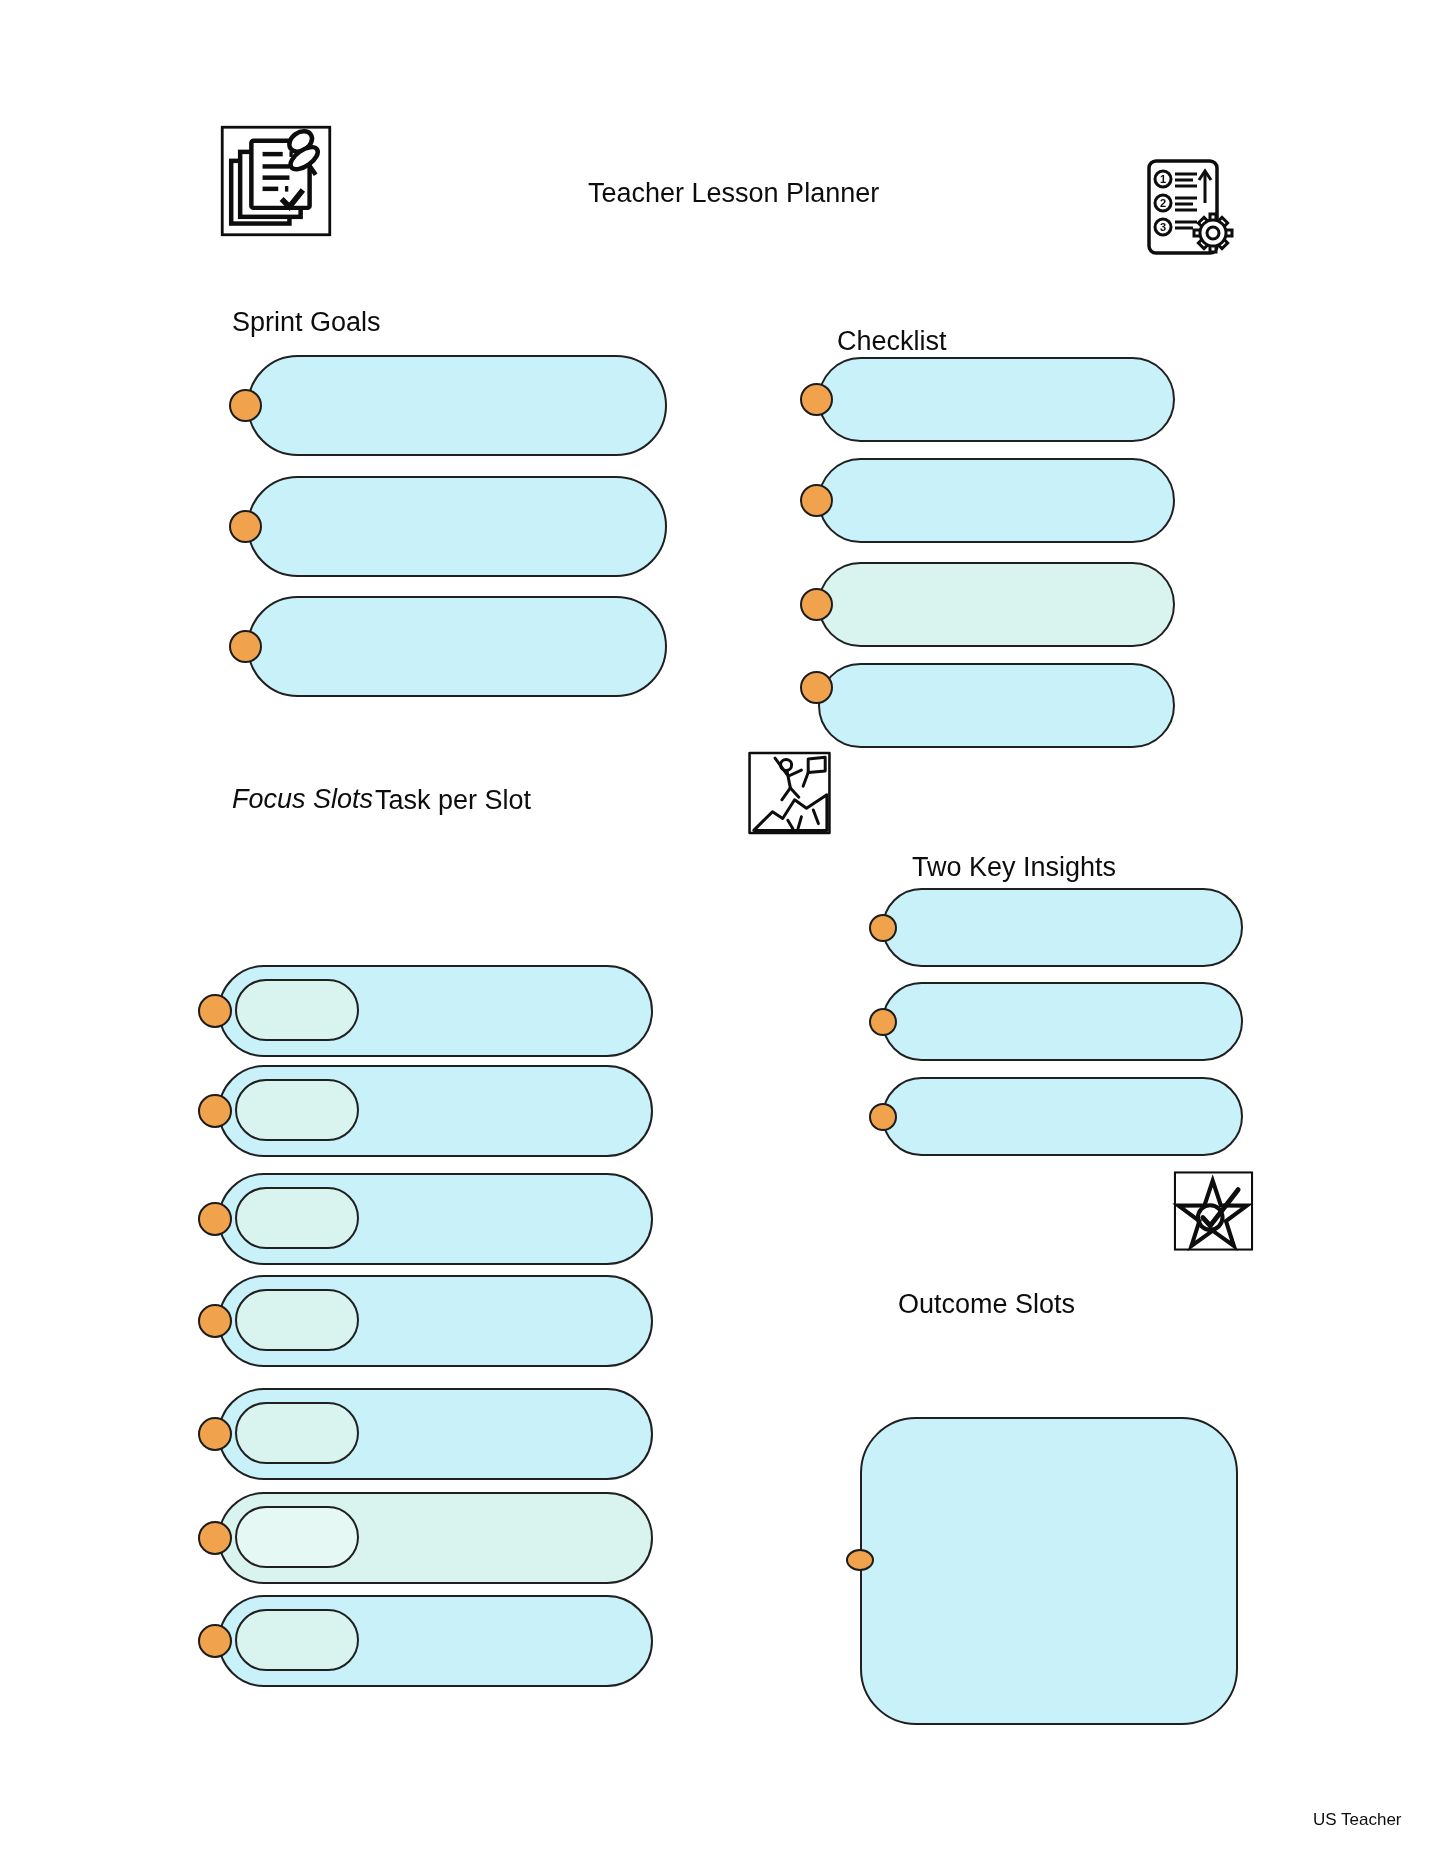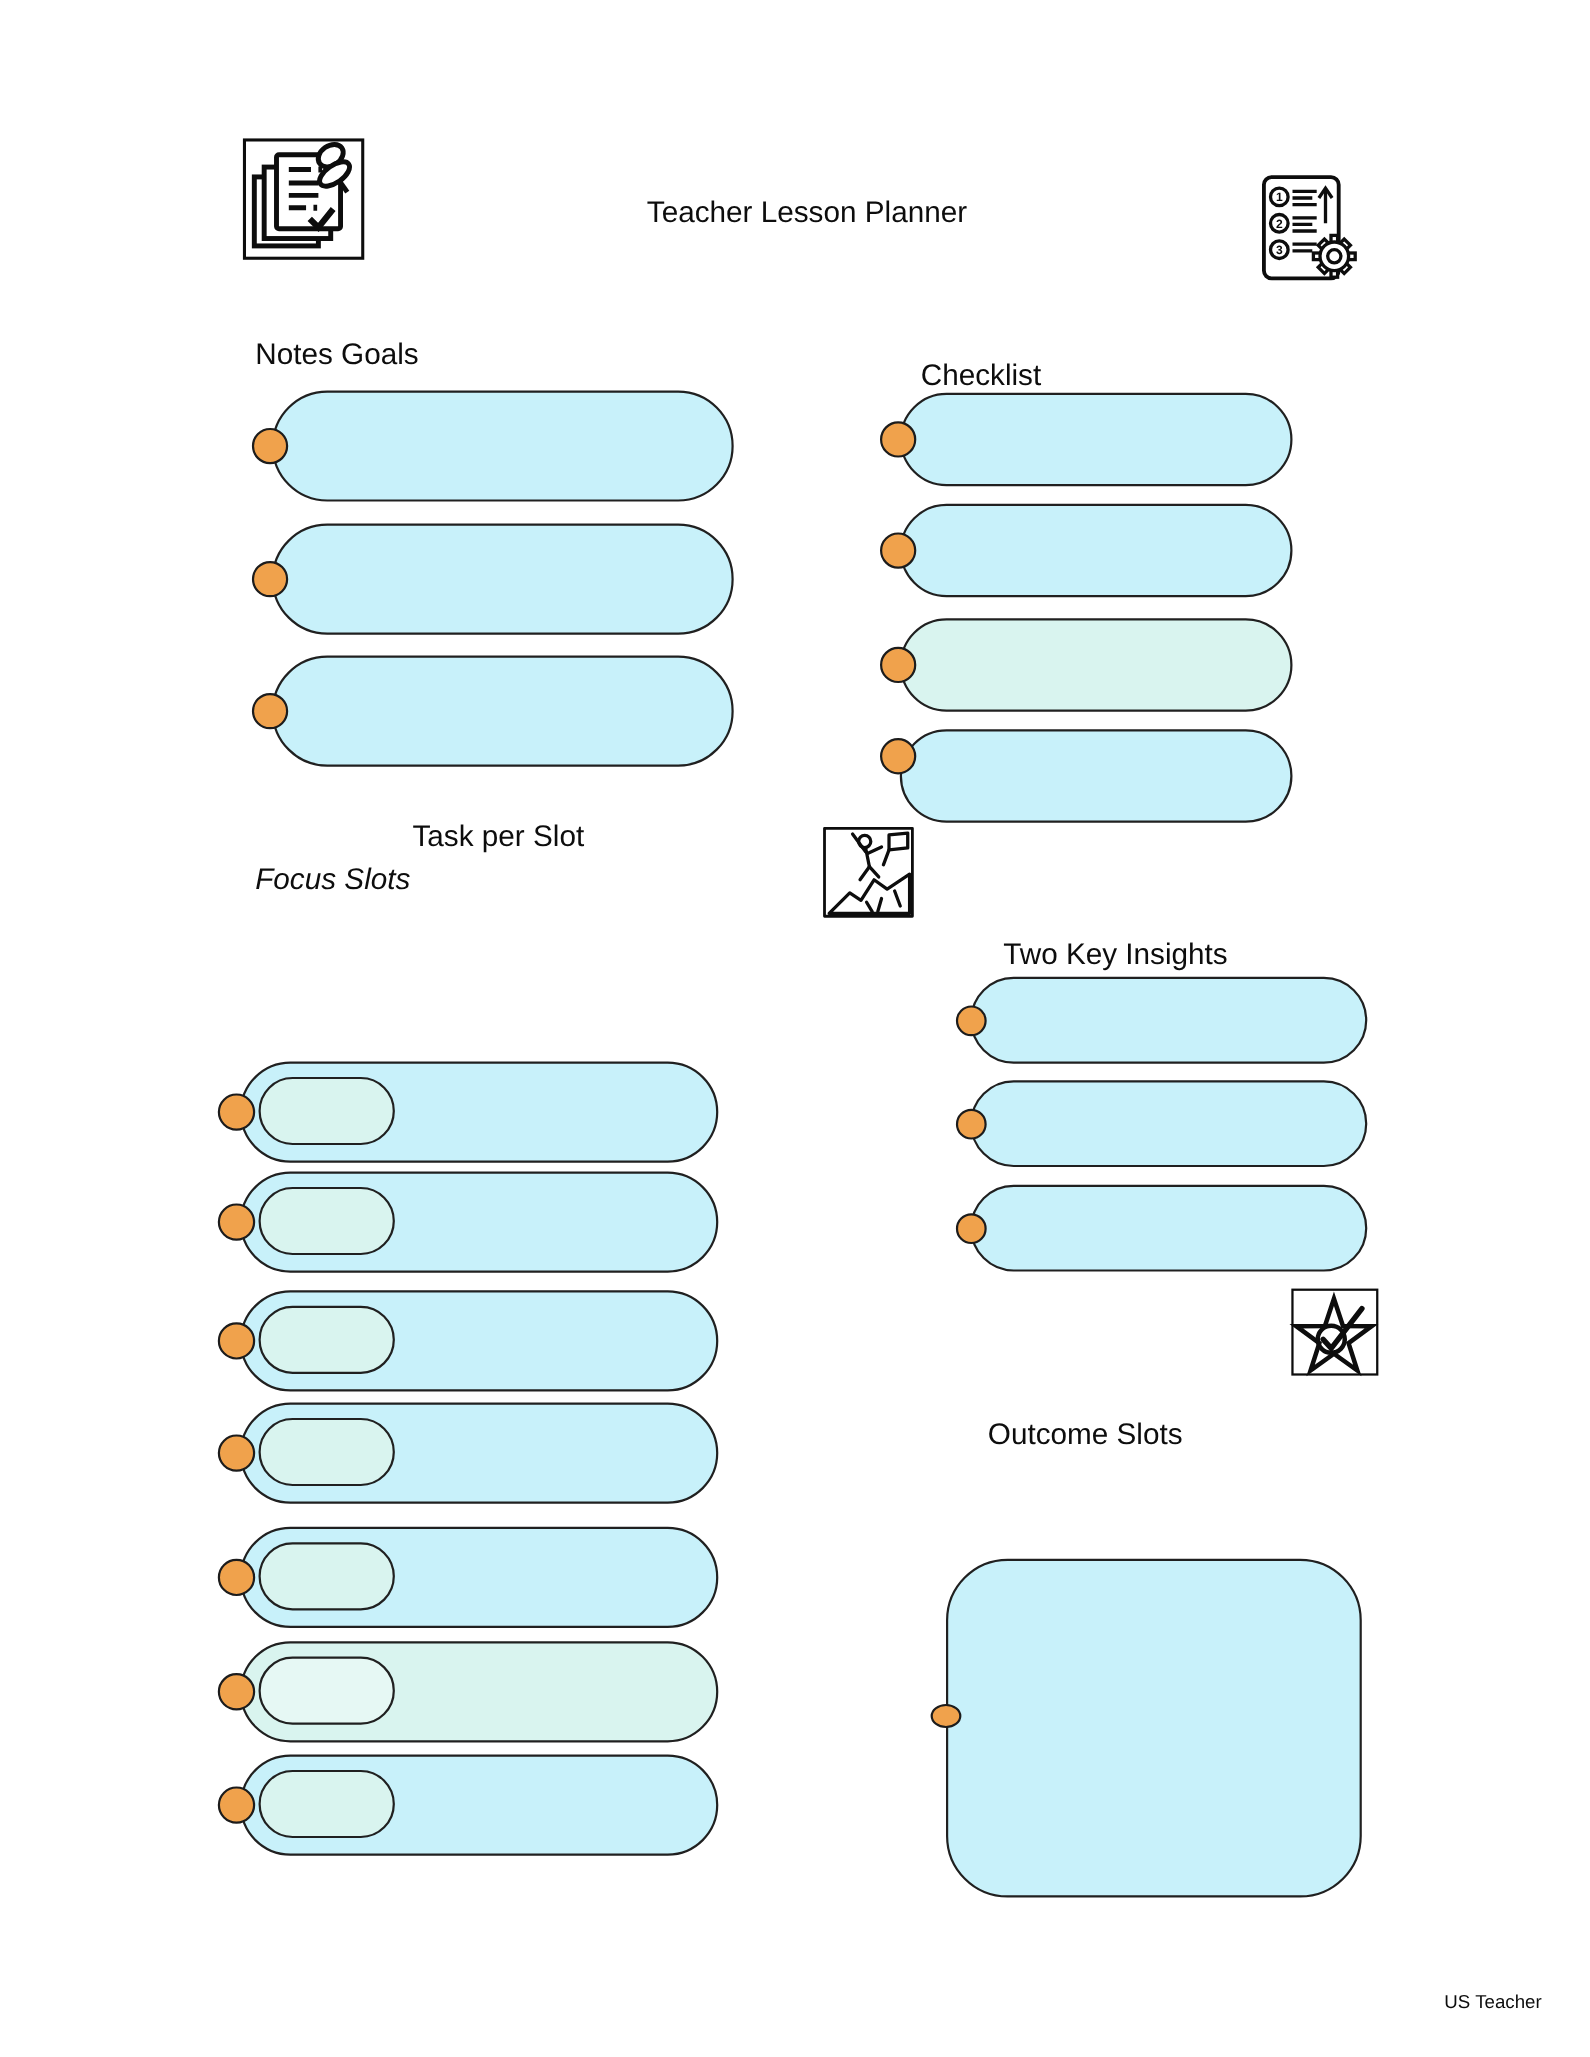--- a/index.html
+++ b/index.html
@@ -127,21 +127,21 @@
           <rect x="79" y="62" width="8" height="8" fill="#ffffff" transform="rotate(-45 83 66)"></rect>
           <rect x="61" y="82" width="8" height="8" fill="#ffffff" transform="rotate(-45 65 86)"></rect>
           <rect x="79" y="82" width="8" height="8" fill="#ffffff" transform="rotate(45 83 86)"></rect>
         </g>
         <circle cx="74" cy="76" r="13" fill="#ffffff"></circle>
         <circle cx="74" cy="76" r="6" fill="#ffffff"></circle>
       </g>
     </svg>
   </div>
 
-  <div class="label" style="left:232px;top:308px;">Notes Goals</div>
+  <div class="label" style="left:232px;top:308px;">Sprint Goals</div>
   <div class="sprint">
 
   <div class="prow">
         <span class="bullet"></span>
       </div>
       <div class="prow">
         <span class="bullet"></span>
       </div>
       <div class="prow">
         <span class="bullet"></span>
@@ -175,21 +175,21 @@
       <circle cx="46" cy="17" r="6.5" stroke-width="3.5" fill="#ffffff"></circle>
       <path d="M47,24 L51,44" stroke-width="3.5"></path>
       <path d="M47,28 L33,9" stroke-width="3.5"></path>
       <path d="M49,30 L64,23" stroke-width="3.5"></path>
       <path d="M51,44 L41,58" stroke-width="3.5"></path>
       <path d="M51,44 L61,55" stroke-width="3.5"></path>
     </svg>
   </div>
 
   <div class="label" style="left:232px;top:785px;font-style:italic;">Focus Slots</div>
-  <div class="label" style="left:375px;top:746px;">Task per Slot</div>
+  <div class="label" style="left:375px;top:786px;">Task per Slot</div>
   <div class="focus">
 
   <div class="prow">
         <span class="bullet"></span>
         <span class="inner"></span>
       </div>
       <div class="prow">
         <span class="bullet"></span>
         <span class="inner"></span>
       </div>

